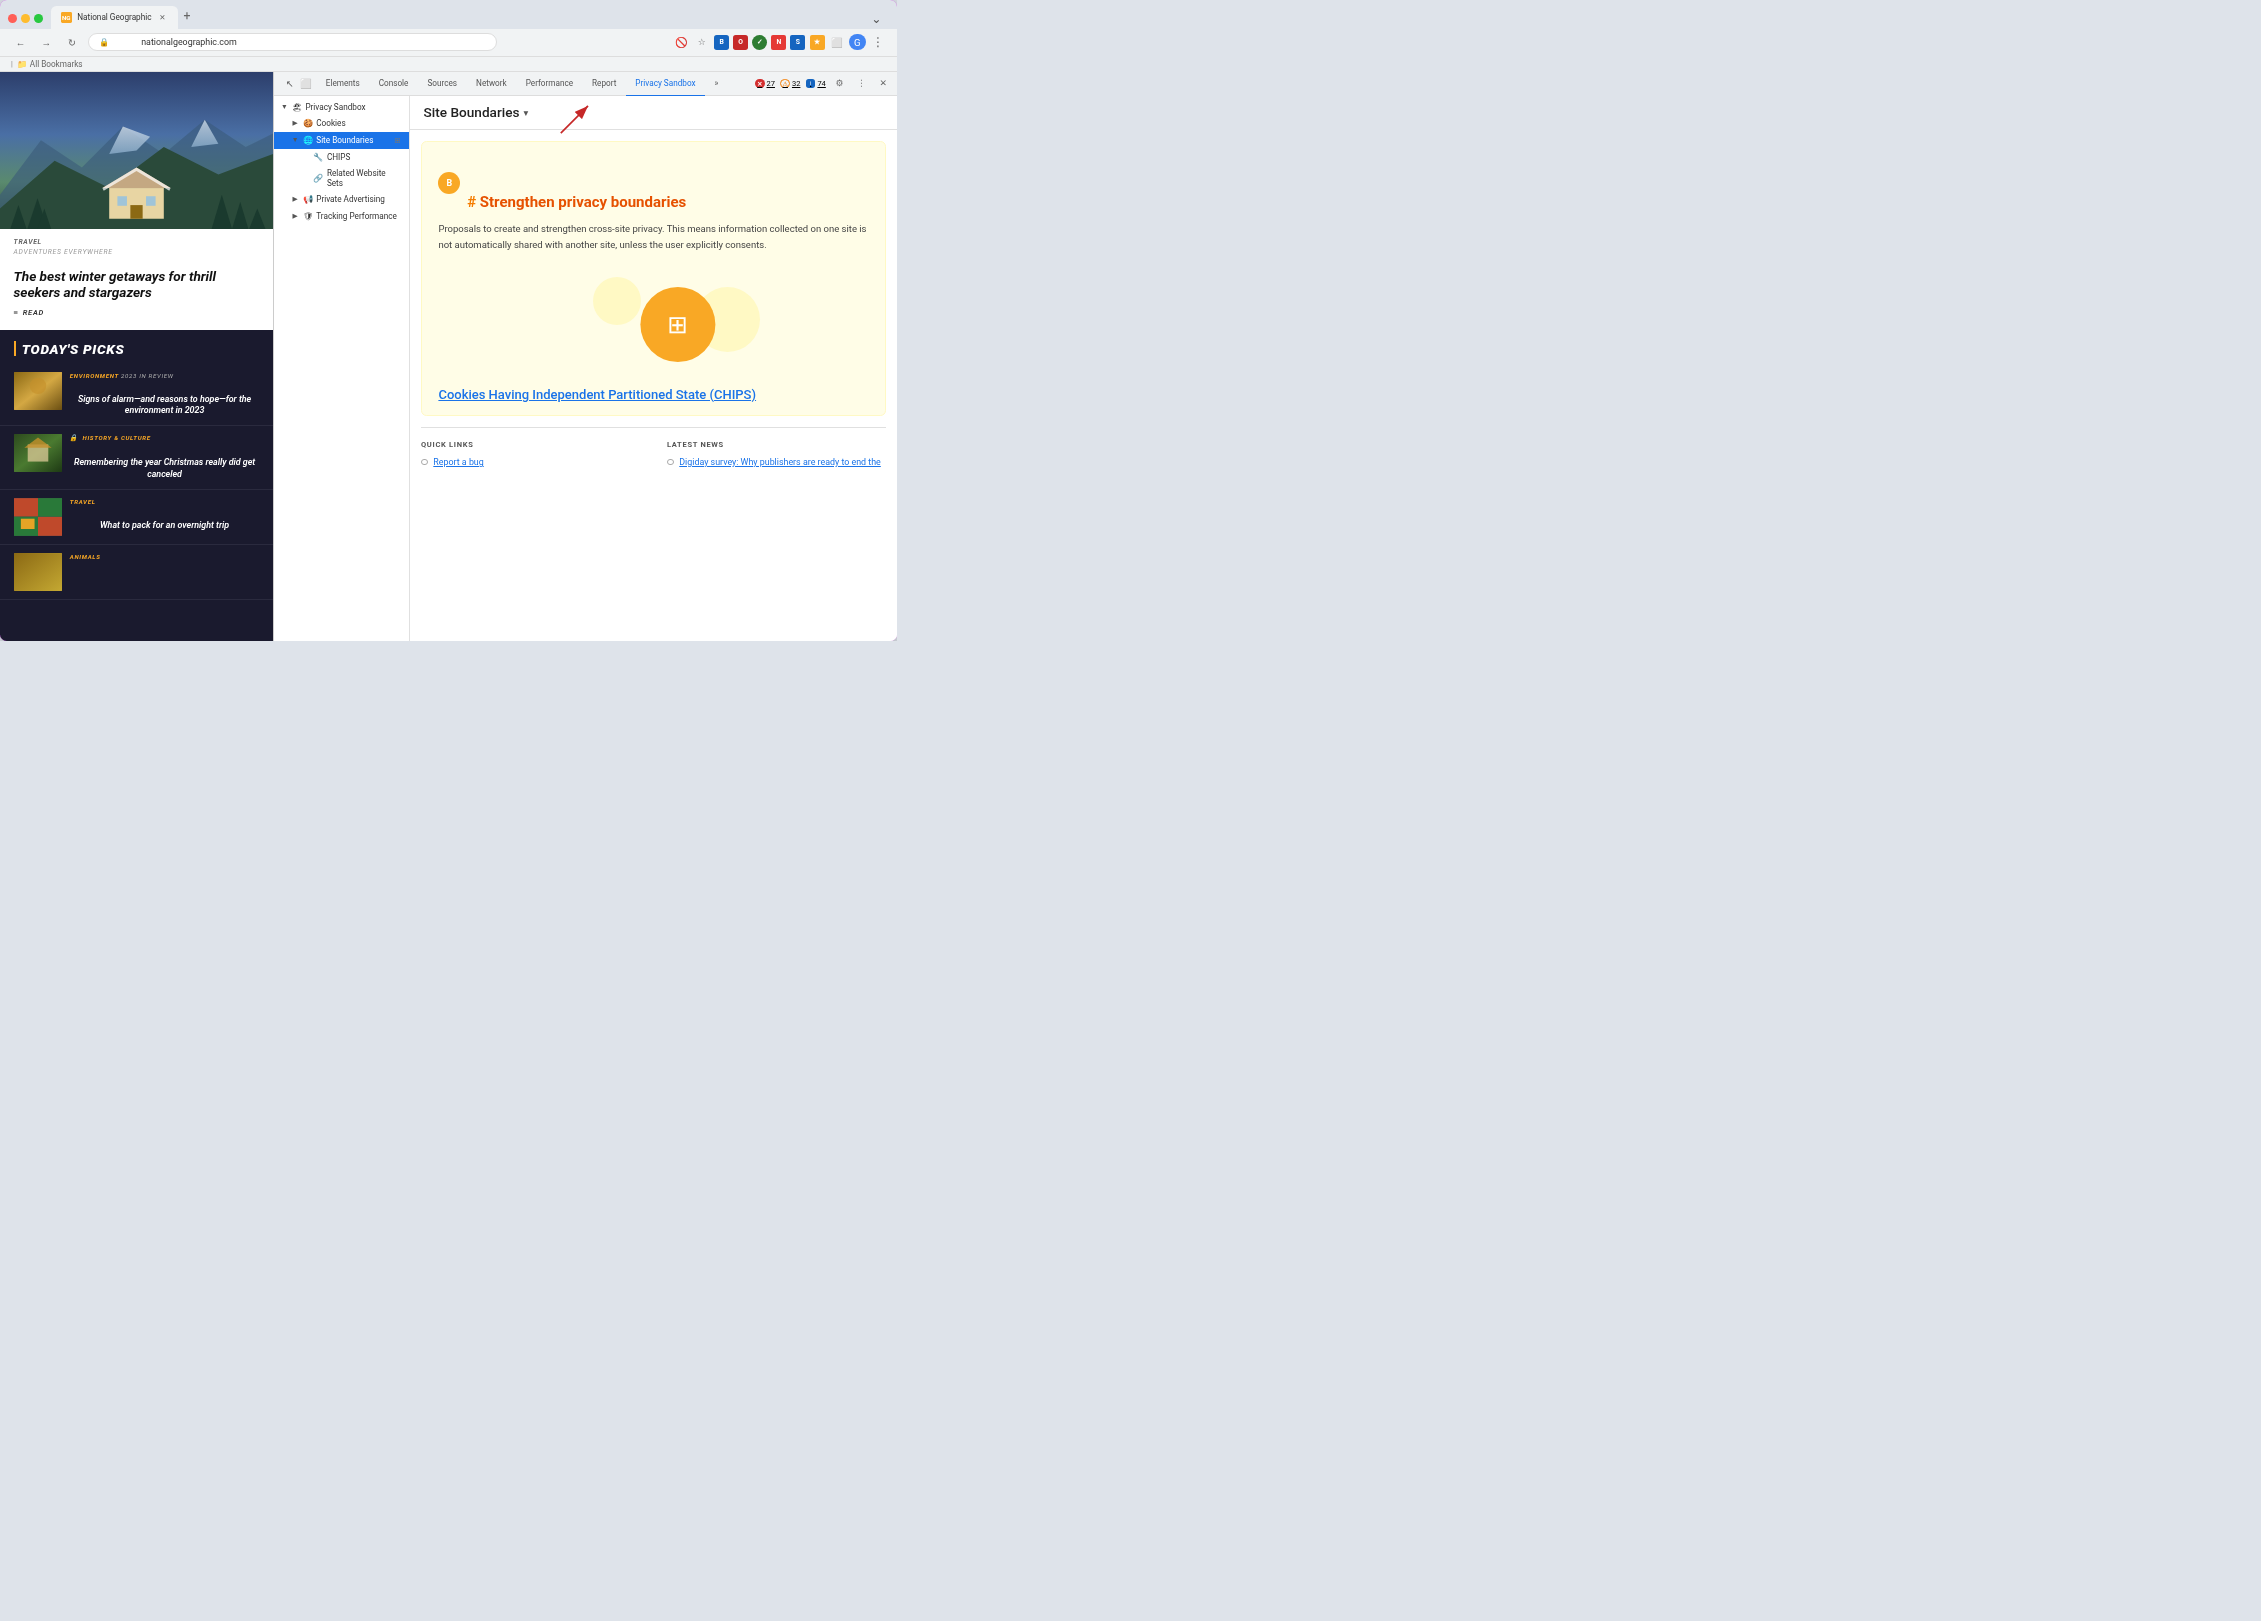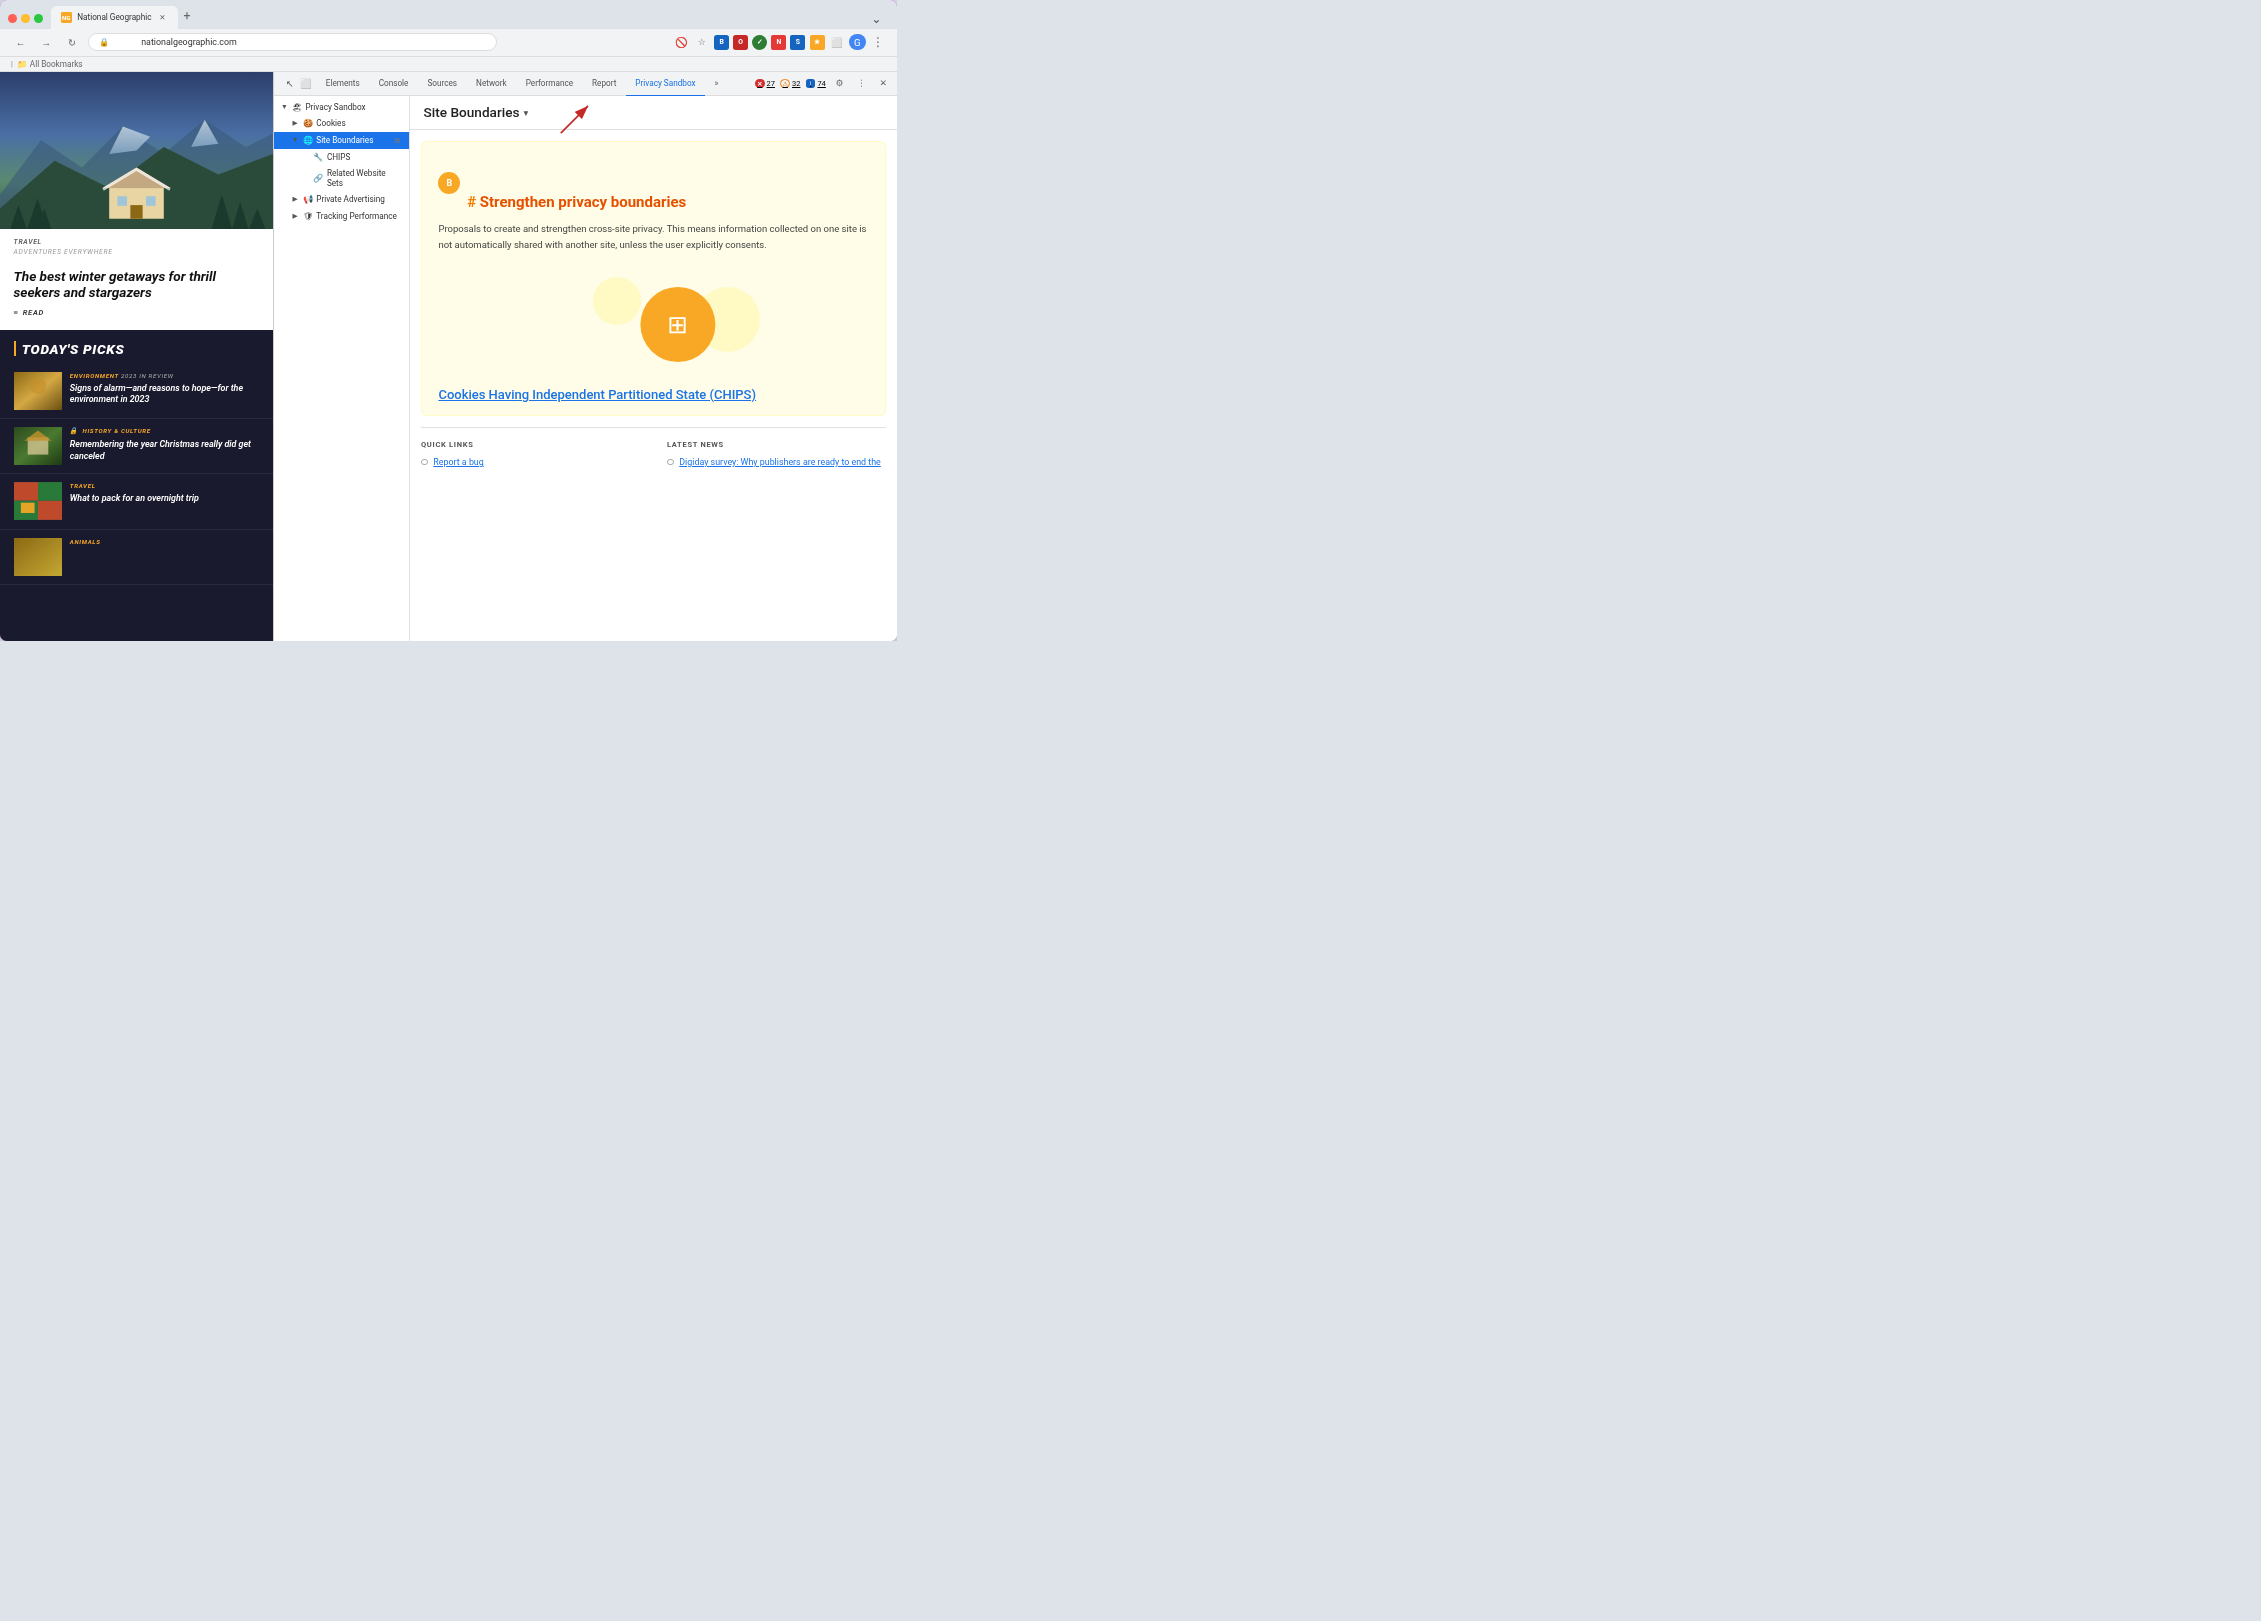--- a/index.html
+++ b/index.html
@@ -313,21 +313,22 @@
       color: #aaa;
       text-transform: uppercase;
       letter-spacing: 0.7px;
     }
 
     .pick-title {
       font-size: 8.9px;
       font-weight: 600;
       color: white;
       line-height: 1.3;
-      margin-top: 4px;
+      margin-top: 15px;
+      text-align: center;
     }
 
     .pick-lock-icon {
       font-size: 6.8px;
       color: #f9a825;
       margin-right: 1.4px;
     }
 
     
     .devtools-panel {

